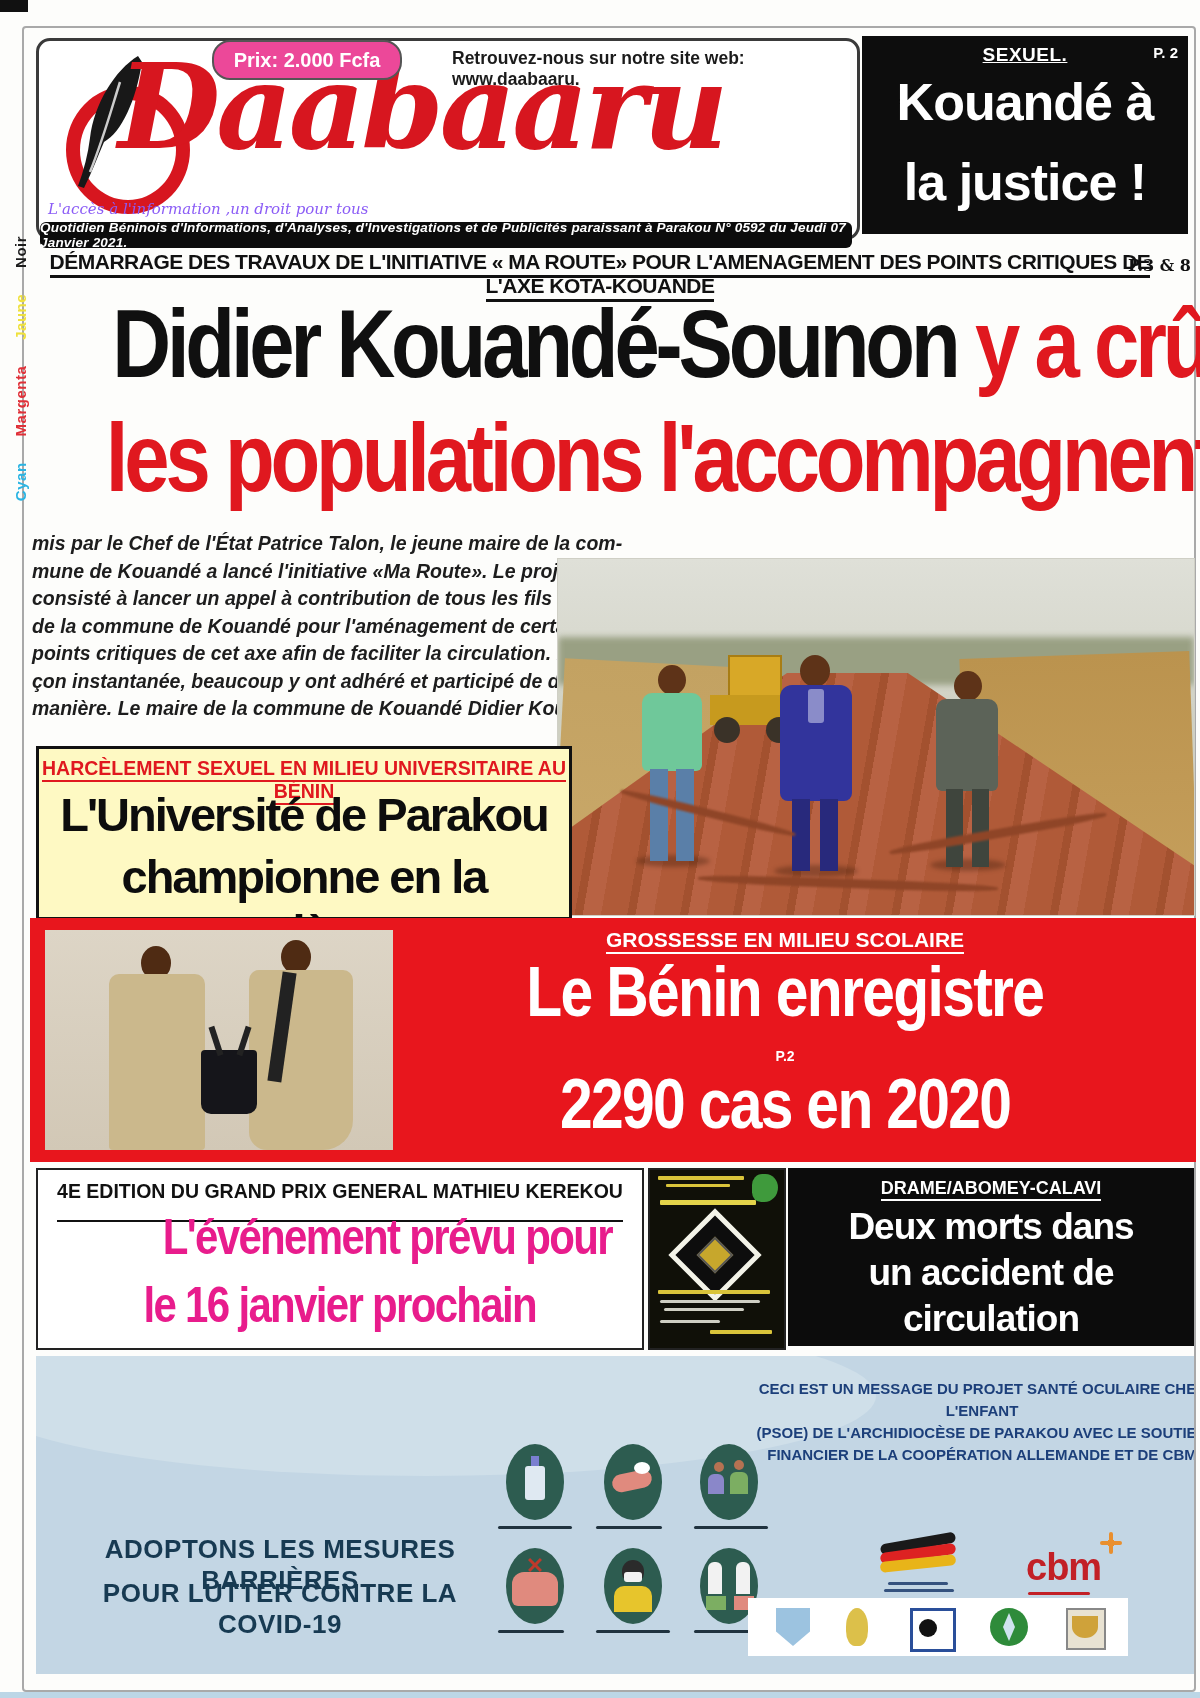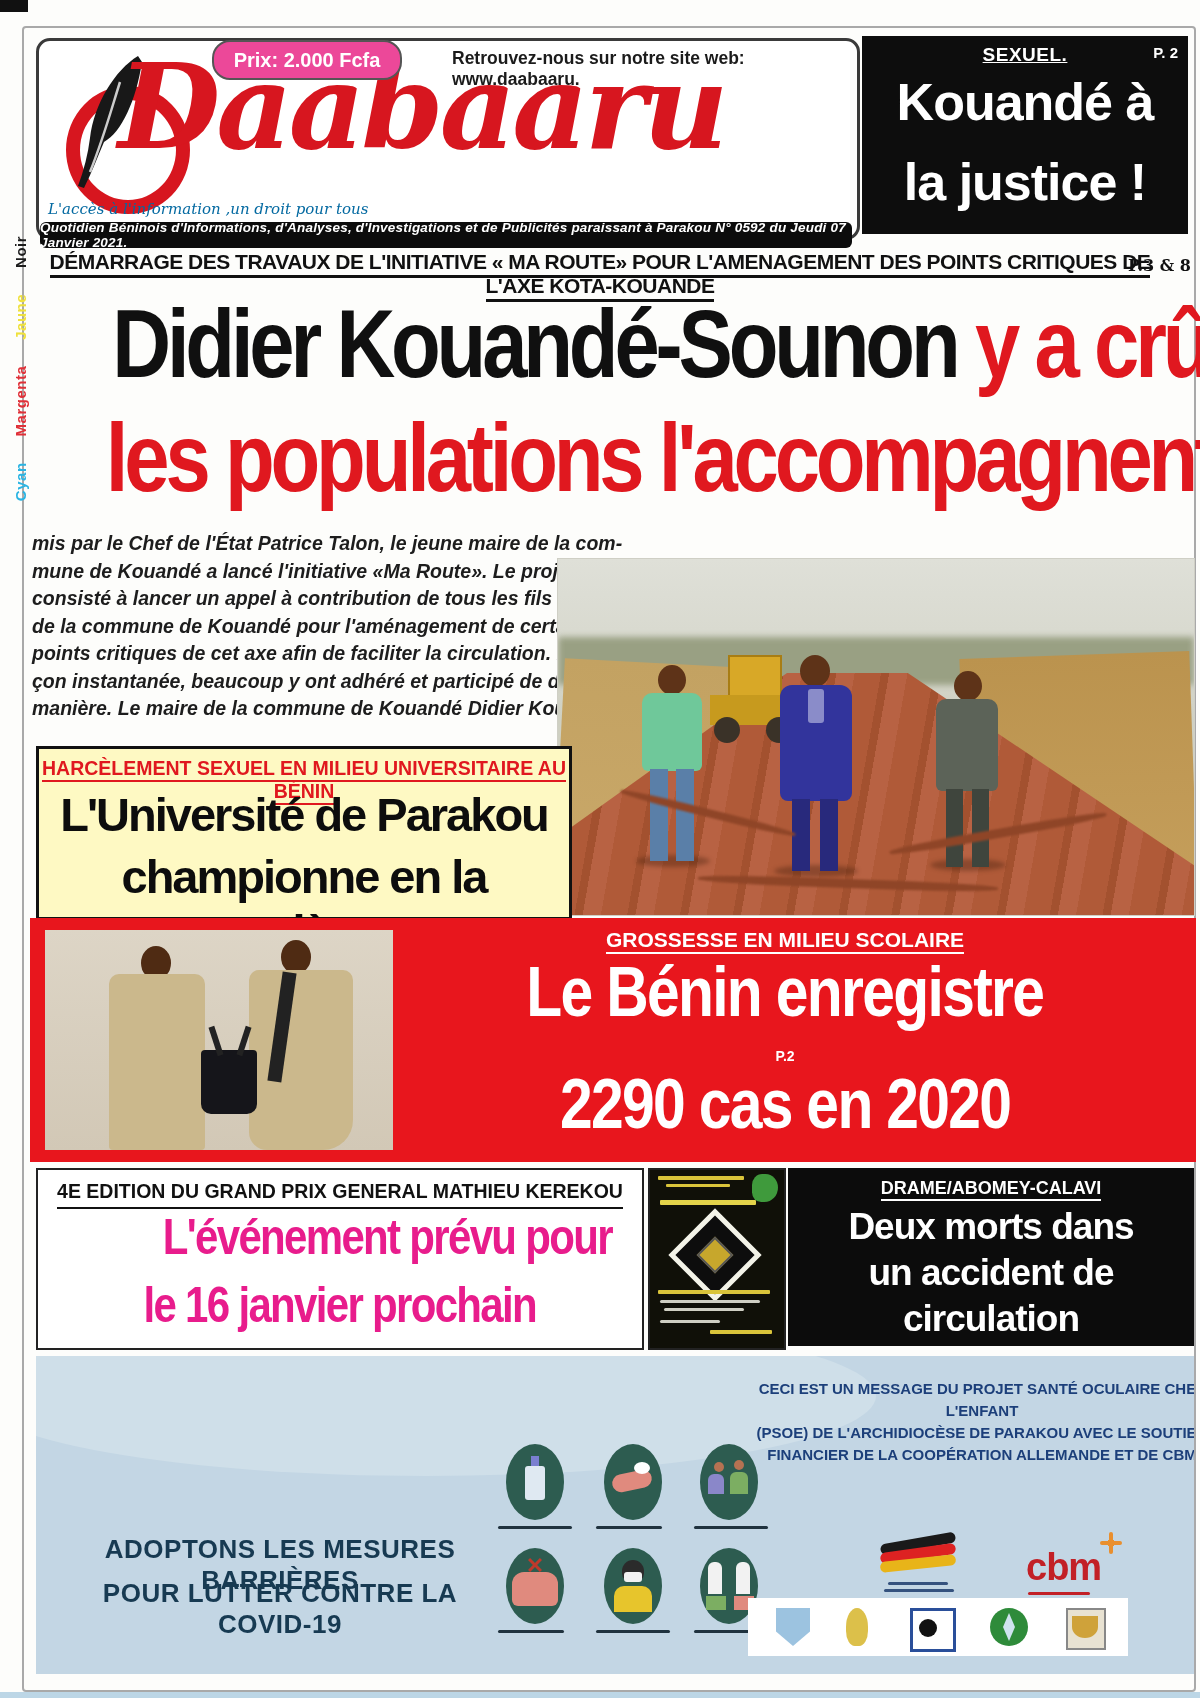--- a/index.html
+++ b/index.html
@@ -18,21 +18,21 @@
   
   .masthead-box{left:36px;top:38px;width:818px;height:196px;border:3px solid #3a3a3a;border-radius:14px;background:#fff;}
   .price-pill{left:212px;top:40px;width:186px;height:36px;background:#ec4899;border-radius:18px;
               color:#fff;font-weight:bold;font-size:20px;display:flex;align-items:center;justify-content:center;border:2px solid #555;}
   .website{left:452px;top:48px;width:390px;font-size:17.5px;font-weight:bold;color:#1b1b1b;}
   .logo-title{left:118px;top:48px;width:730px;font-family:"DejaVu Serif",serif;font-style:italic;font-weight:bold;
               font-size:118px;line-height:118px;color:#d7161f;letter-spacing:-4px;}
   .quill{left:60px;top:52px;width:120px;height:140px;}
   .quill .ring{position:absolute;left:6px;top:34px;width:96px;height:100px;border:14px solid #d7161f;border-radius:50%;}
   .quill svg{position:absolute;left:0;top:0;}
-  .tagline{left:48px;top:200px;font-family:"DejaVu Serif",serif;font-style:italic;font-size:15px;color:#0369a1;}
+  .tagline{left:48px;top:200px;font-family:"DejaVu Serif",serif;font-style:italic;font-size:15px;color:#8b5cf6;}
   .strapline{left:40px;top:222px;width:812px;height:26px;background:#0c0c0c;border-radius:6px;color:#fff;
              display:flex;align-items:center;justify-content:center;font-size:13.5px;font-weight:bold;font-style:italic;letter-spacing:.2px;}
 
   
   .edito-box{left:862px;top:36px;width:326px;height:198px;background:#0d0d0d;color:#fff;}
   .edito-label{position:absolute;left:0;top:8px;width:100%;text-align:center;font-size:19px;font-weight:bold;text-decoration:underline;letter-spacing:.5px;}
   .edito-page{position:absolute;right:10px;top:8px;font-size:15px;font-weight:bold;}
   .edito-l1{position:absolute;left:0;top:36px;width:100%;text-align:center;font-size:52px;font-weight:900;letter-spacing:-1px;}
   .edito-l2{position:absolute;left:0;top:116px;width:100%;text-align:center;font-size:52px;font-weight:900;letter-spacing:-1px;}
 
@@ -85,21 +85,21 @@
   .stud-bag{position:absolute;background:#15151a;border-radius:4px 4px 10px 10px;}
   .preg-kicker{position:absolute;left:360px;top:10px;width:790px;text-align:center;font-size:21px;font-weight:900;color:#fff;}
   .preg-kicker span{border-bottom:2.5px solid #fff;padding-bottom:1px;}
   .preg-l1{position:absolute;left:360px;top:34px;width:790px;text-align:center;font-size:70px;font-weight:900;letter-spacing:-2px;color:#fff;white-space:nowrap;}
   .preg-page{position:absolute;left:360px;top:130px;width:790px;text-align:center;font-size:14px;font-weight:bold;color:#fff;}
   .preg-l2{position:absolute;left:360px;top:146px;width:790px;text-align:center;font-size:70px;font-weight:900;letter-spacing:-2px;color:#fff;white-space:nowrap;}
 
   
   .ker-box{left:36px;top:1168px;width:604px;height:178px;background:#fff;border:2.5px solid #222;}
   .ker-kicker{position:absolute;left:0;top:10px;width:100%;text-align:center;font-size:19.5px;font-weight:900;color:#111;}
-  .ker-kicker span{border-bottom:2.5px solid #111;padding-bottom:5px;}
+  .ker-kicker span{border-bottom:2.5px solid #111;padding-bottom:18px;}
   .ker-l1{position:absolute;left:0;top:38px;width:100%;text-align:center;font-size:50px;font-weight:900;letter-spacing:-2px;color:#e81c8c;padding-left:47px;}
   .ker-l2{position:absolute;left:0;top:106px;width:100%;text-align:center;font-size:50px;font-weight:900;letter-spacing:-2px;color:#e81c8c;}
 
   .poster{left:648px;top:1168px;width:134px;height:178px;background:#101008;border:2.5px solid #222;overflow:hidden;}
   .poster .bar{position:absolute;background:#d9c43a;border-radius:1px;}
   .poster .africa{position:absolute;right:6px;top:4px;width:26px;height:28px;background:#3f9a3c;border-radius:45% 55% 60% 40%;}
   .poster .diamond{position:absolute;left:32px;top:52px;width:56px;height:56px;background:#0d0d0d;border:5px solid #f3f3e8;transform:rotate(45deg);}
   .poster .diamond-in{position:absolute;left:52px;top:72px;width:22px;height:22px;background:#c7a72c;transform:rotate(45deg);border:2px solid #555;}
   .poster .smudge{position:absolute;background:#cfcfc3;height:3px;border-radius:2px;}
 

